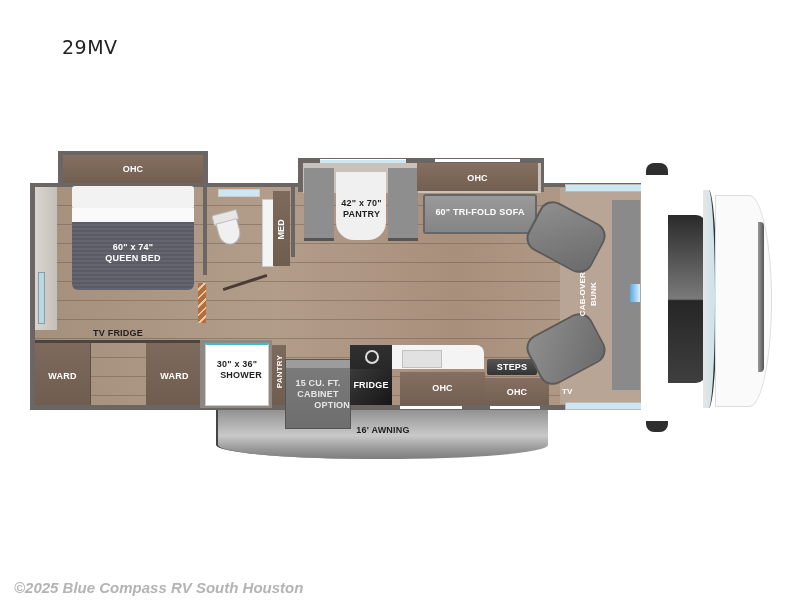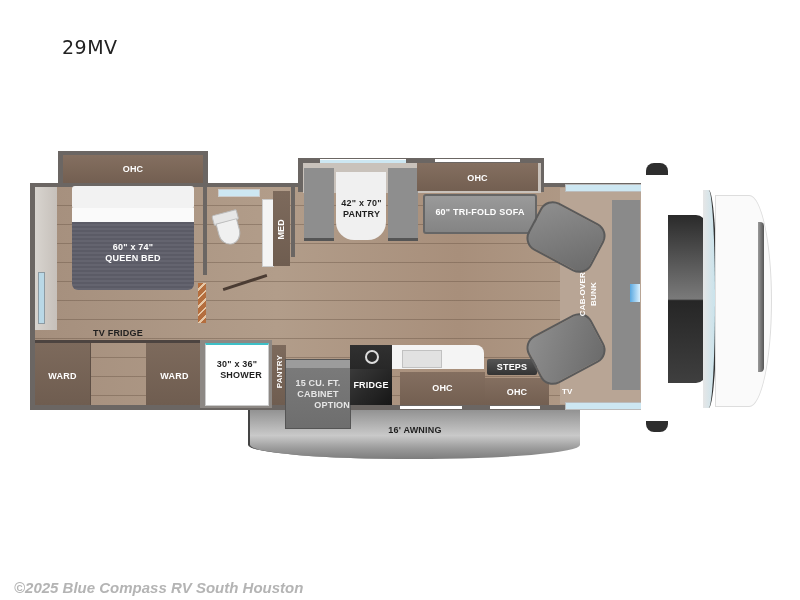--- a/index.html
+++ b/index.html
@@ -18,21 +18,21 @@
   .ohc{background:linear-gradient(180deg,#846f60,#735f51);}
   .seat{background:linear-gradient(135deg,#8f8f8f,#6a6a6a);border-radius:14px;border:2px solid #5a5a5a;}
 </style>
 </head>
 <body>
 
 <div class="abs model-title">29MV</div>
 
 <div class="abs" style="left:0;top:0;width:800px;height:600px;">
 
-  <div class="abs" style="left:216px;top:407px;width:330px;height:52px;background:linear-gradient(180deg,#8c8c8c 0%,#c9c9c9 55%,#9a9a9a 80%,#7d7d7d 100%);border-radius:0 0 50% 50% / 0 0 14px 14px;border-left:2px solid #444;margin-left:32px;">
+  <div class="abs" style="left:216px;top:407px;width:330px;height:52px;background:linear-gradient(180deg,#8c8c8c 0%,#c9c9c9 55%,#9a9a9a 80%,#7d7d7d 100%);border-radius:0 0 50% 50% / 0 0 14px 14px;border-left:2px solid #444;">
     <div class="lbl dark" style="left:0;width:100%;top:18px;font-size:9px;">16' AWNING</div>
   </div>
 
   <div class="abs wall" style="left:58px;top:151px;width:150px;height:36px;"></div>
   <div class="abs ohc" style="left:63px;top:155px;width:140px;height:28px;">
     <div class="lbl" style="left:0;width:100%;top:9px;">OHC</div>
   </div>
 
   <div class="abs wall" style="left:30px;top:183px;width:612px;height:227px;"></div>
   <div class="abs floor" style="left:35px;top:187px;width:605px;height:218px;"></div>

